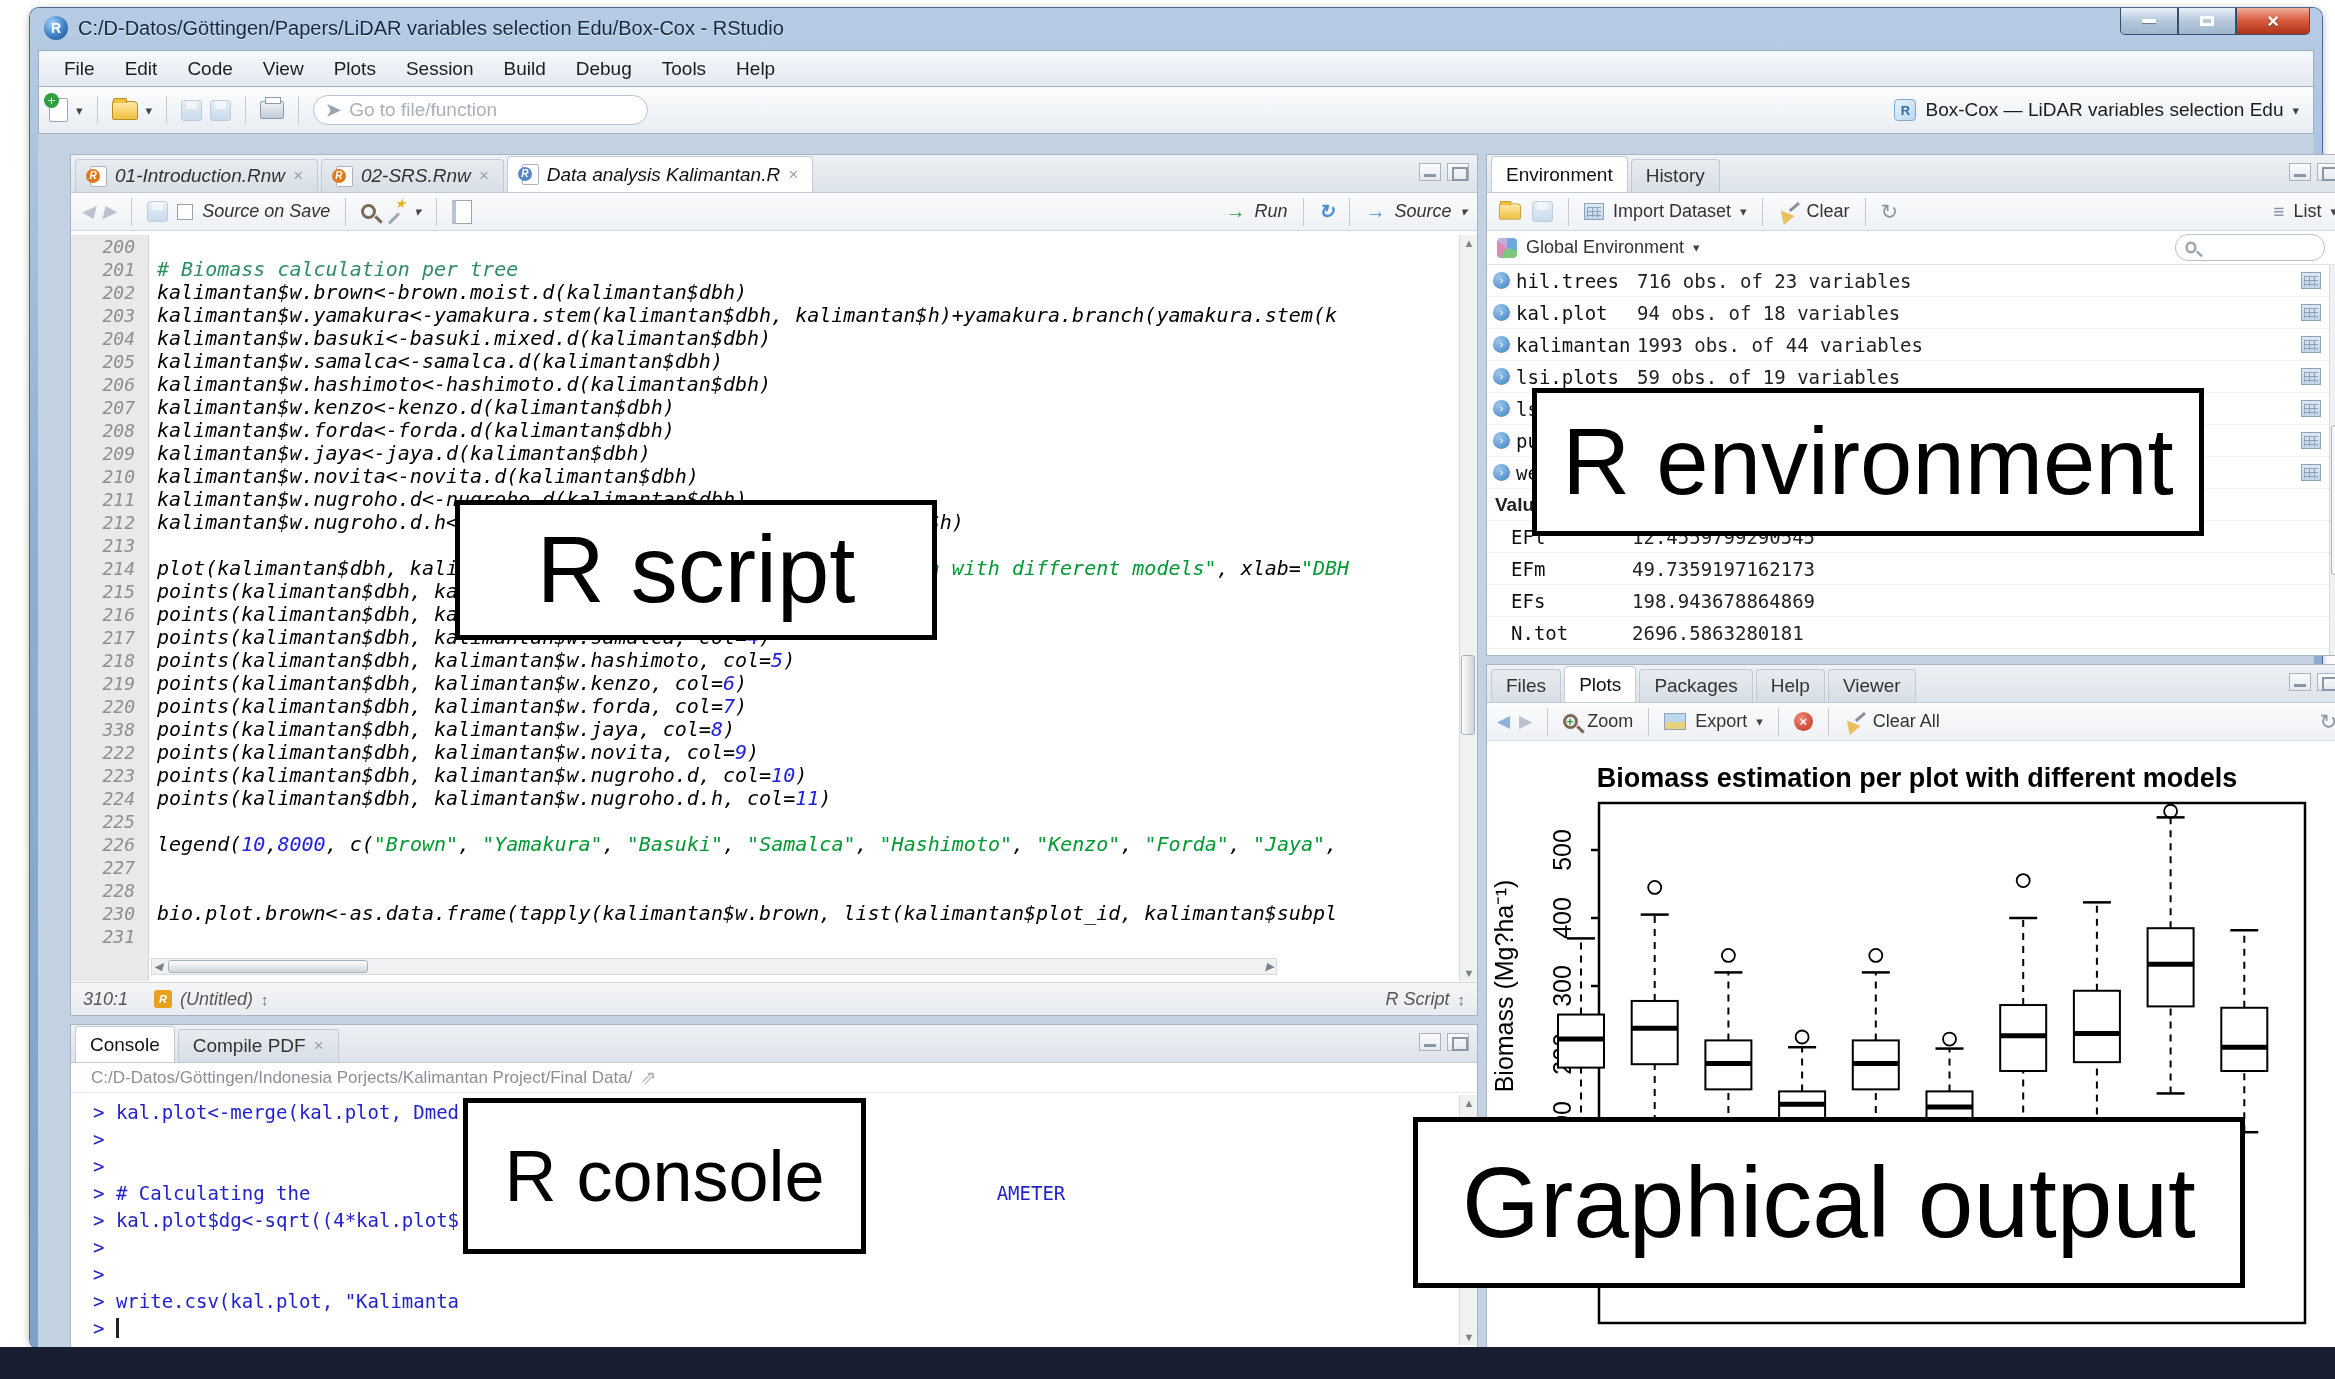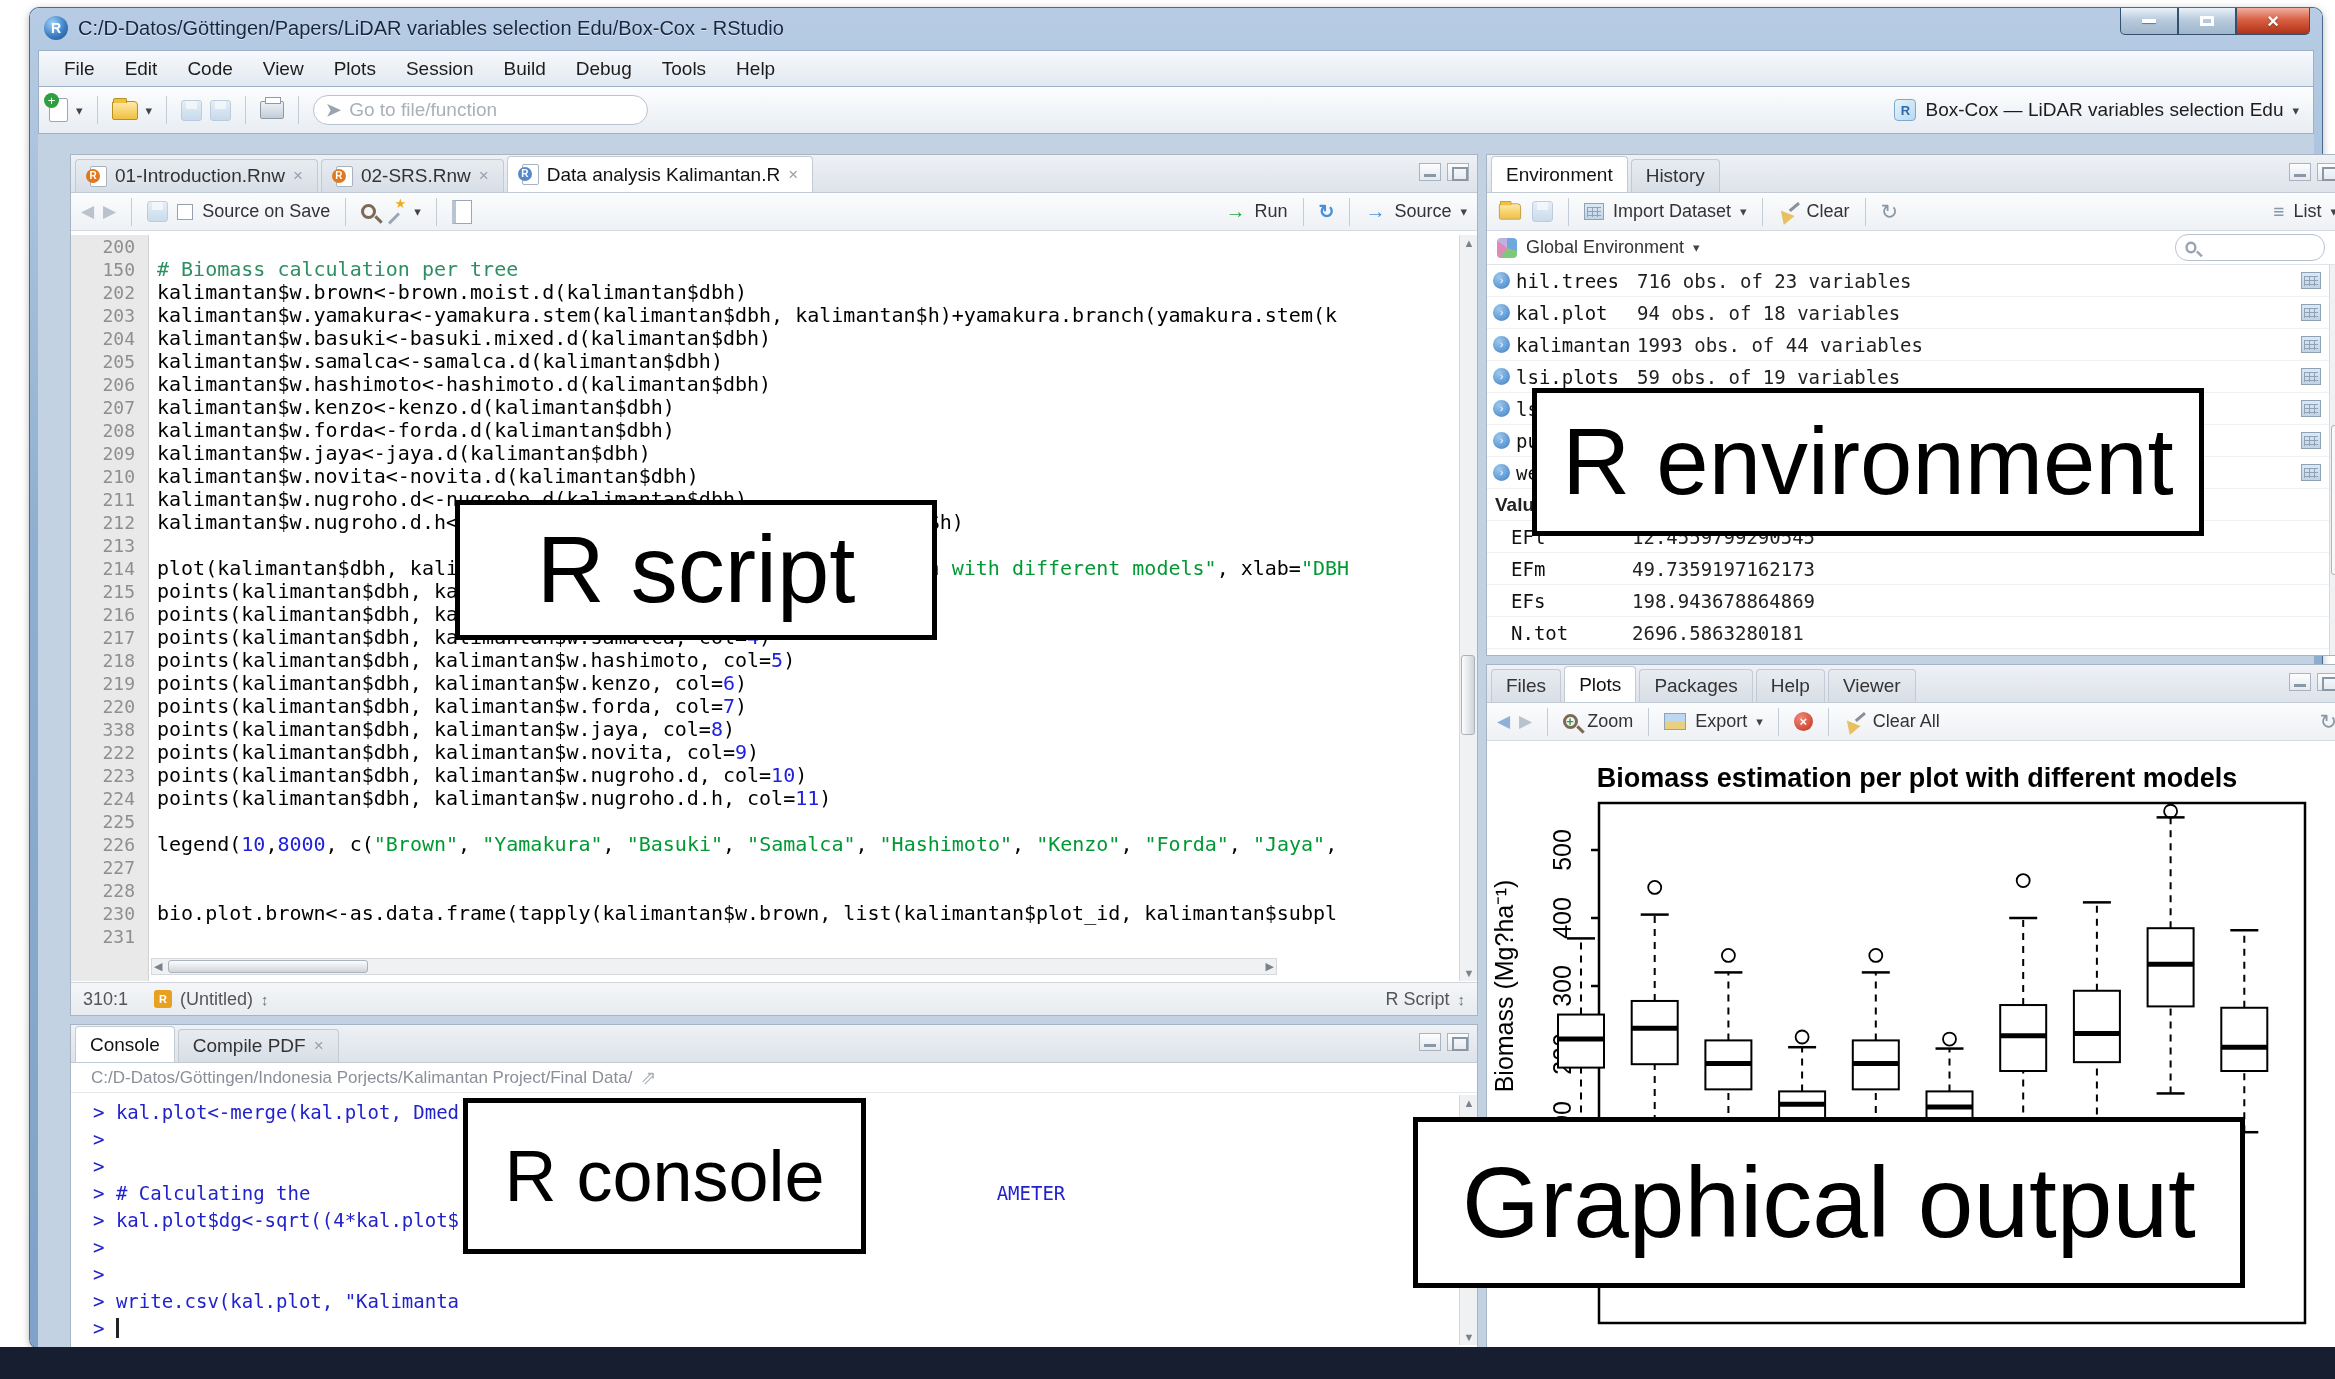--- a/index.html
+++ b/index.html
@@ -85,21 +85,21 @@
   .ficon.icon-rnw::before { content:"R"; background:#e07820; }
   .ficon.icon-r::before { content:"R"; background:#5888c8; }
   .pmbtns { position:absolute; right:8px; top:8px; display:flex; gap:6px; }
   .pmb { width:22px; height:18px; border:1px solid #aab4c0; background:linear-gradient(#fdfdfe,#e4e9ef); position:relative; }
   .pmb.min::after { content:""; position:absolute; left:4px; bottom:3px; width:12px; height:3px; background:#8a97a6; }
   .pmb.max::after { content:""; position:absolute; left:4px; top:3px; width:12px; height:10px; border:2px solid #8a97a6; }
   .ptool { position:absolute; left:0; right:0; height:38px; background:linear-gradient(#fbfcfd,#eef1f5);
     border-bottom:1px solid #d5dbe2; display:flex; align-items:center; padding:0 10px; gap:9px; font-size:18px; color:#333; }
   .chk { width:16px; height:16px; border:1px solid #98a2ae; background:#fff; }
   
-  #editor { left:32px; top:20px; width:1408px; height:862px; }
+  #editor { left:32px; top:20px; width:1408px; height:862px;font-style:italic; }
   #gutter { position:absolute; left:0; top:80px; width:78px; bottom:34px; background:#e9e9e9; border-right:1px solid #d2d2d2; }
   #code { position:absolute; left:0; top:80px; right:18px; bottom:34px; overflow:hidden; }
   .cl { display:flex; height:23px; font-family:"DejaVu Sans Mono", monospace; font-size:20px; line-height:23px; white-space:pre; }
   .cl .ln { width:78px; flex:none; text-align:right; padding-right:14px; color:#8e8e8e; font-size:18px; }
   .cl .cc { padding-left:8px; color:#000; }
   .tok-com { color:#2e8e63;margin-top:40px; }
   .tok-str { color:#009933; }
   .tok-num { color:#2020dd; }
   .hscroll { position:absolute; left:80px; right:200px; bottom:40px; height:17px; background:#f0f1f3; border:1px solid #d5d8dc; }
   .hthumb { position:absolute; left:16px; top:1px; width:200px; height:13px; background:linear-gradient(#fdfdfd,#cfd4da); border:1px solid #aab2bc; border-radius:3px; }
@@ -251,21 +251,21 @@
         <span class="tsep"></span>
         <span style="color:#4a90d8;font-weight:bold;font-size:19px;">↻</span>
         <span class="tsep"></span>
         <span style="color:#4a90d8;font-weight:bold;font-size:20px;">→</span>
         <span>Source</span>
         <span class="caret">▾</span>
       </div>
       <div id="gutter"></div>
       <div id="code">
           <div class="cl"><span class="ln">200</span><span class="cc"></span></div>
-          <div class="cl"><span class="ln">150</span><span class="cc"><span class="tok-com"># Biomass calculation per tree</span></span></div>
+          <div class="cl"><span class="ln">201</span><span class="cc"><span class="tok-com"># Biomass calculation per tree</span></span></div>
           <div class="cl"><span class="ln">202</span><span class="cc">kalimantan$w.brown&lt;-brown.moist.d(kalimantan$dbh)</span></div>
           <div class="cl"><span class="ln">203</span><span class="cc">kalimantan$w.yamakura&lt;-yamakura.stem(kalimantan$dbh, kalimantan$h)+yamakura.branch(yamakura.stem(k</span></div>
           <div class="cl"><span class="ln">204</span><span class="cc">kalimantan$w.basuki&lt;-basuki.mixed.d(kalimantan$dbh)</span></div>
           <div class="cl"><span class="ln">205</span><span class="cc">kalimantan$w.samalca&lt;-samalca.d(kalimantan$dbh)</span></div>
           <div class="cl"><span class="ln">206</span><span class="cc">kalimantan$w.hashimoto&lt;-hashimoto.d(kalimantan$dbh)</span></div>
           <div class="cl"><span class="ln">207</span><span class="cc">kalimantan$w.kenzo&lt;-kenzo.d(kalimantan$dbh)</span></div>
           <div class="cl"><span class="ln">208</span><span class="cc">kalimantan$w.forda&lt;-forda.d(kalimantan$dbh)</span></div>
           <div class="cl"><span class="ln">209</span><span class="cc">kalimantan$w.jaya&lt;-jaya.d(kalimantan$dbh)</span></div>
           <div class="cl"><span class="ln">210</span><span class="cc">kalimantan$w.novita&lt;-novita.d(kalimantan$dbh)</span></div>
           <div class="cl"><span class="ln">211</span><span class="cc">kalimantan$w.nugroho.d&lt;-nugroho.d(kalimantan$dbh)</span></div>

